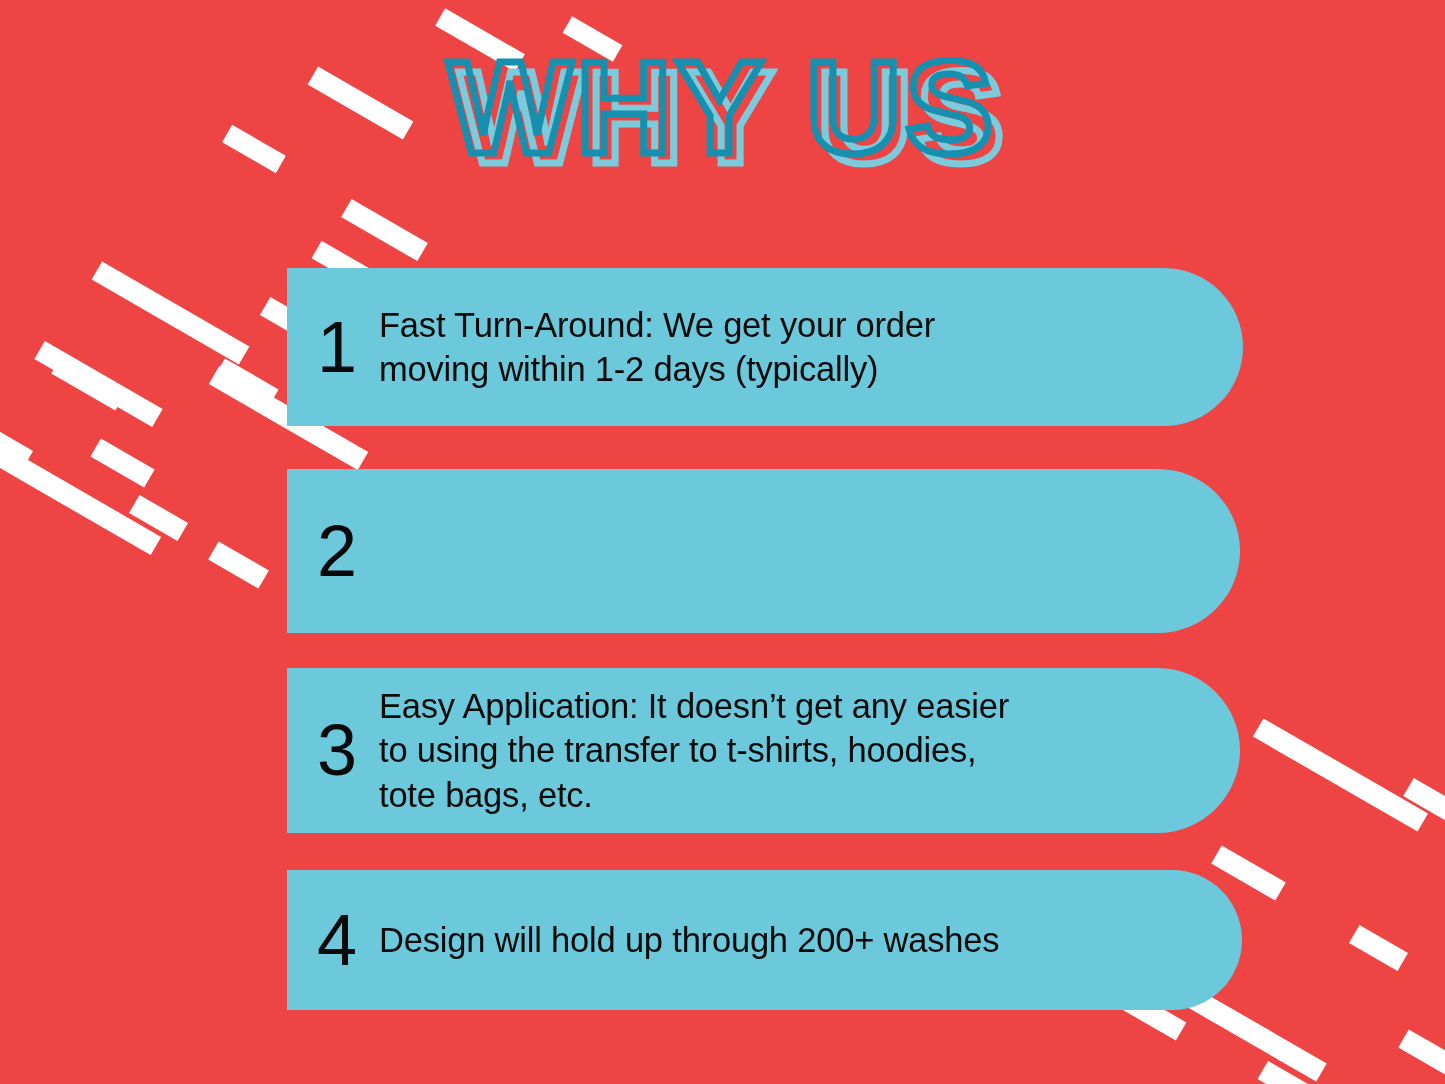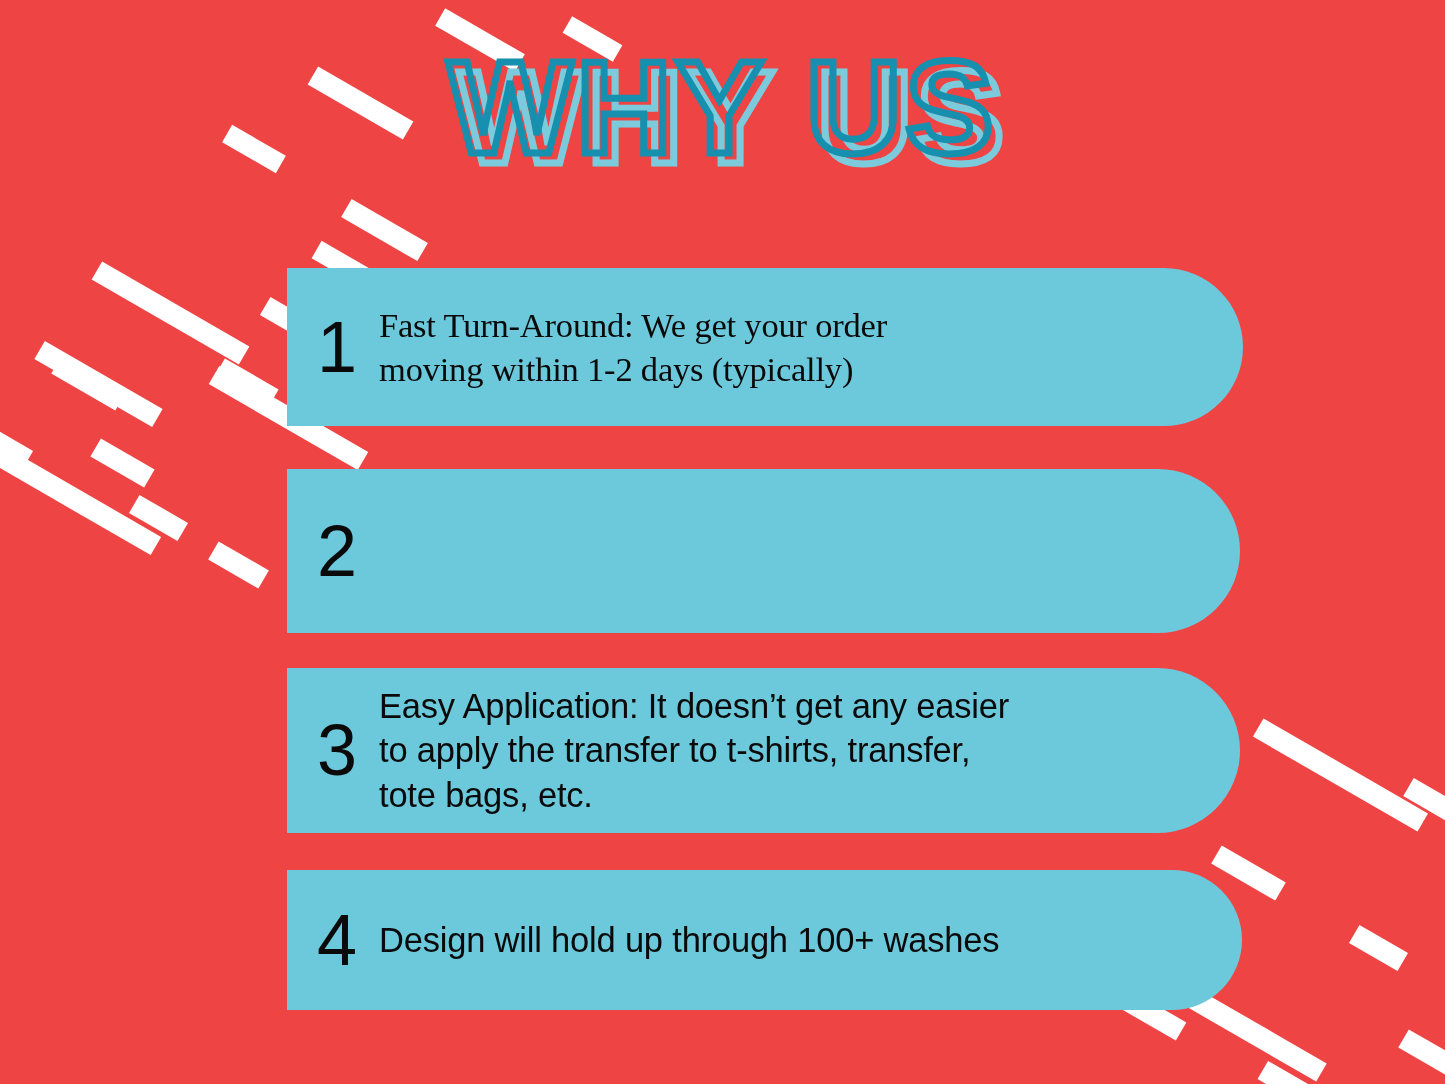--- a/index.html
+++ b/index.html
@@ -149,34 +149,34 @@
 
   <div id="title-wrap">
     <div class="title-layer" id="title-shadow" style="-webkit-text-stroke-color: rgb(124, 203, 221);">WHY US</div>
     <div class="title-layer" id="title-main" style="-webkit-text-stroke-color: rgb(23, 144, 175);">WHY US</div>
   </div>
 
   <div id="cards">
 
     <div class="card" id="card-1" style="background: rgb(108, 200, 219);">
       <div class="card-number" style="color: rgb(10, 10, 10);">1</div>
-      <div class="card-text" style="color: rgb(10, 10, 10); font-family: Liberation Serif, serif;">Fast Turn-Around: We get your order
+      <div class="card-text" style="color: rgb(10, 10, 10);">Fast Turn-Around: We get your order
 moving within 1-2 days (typically)</div>
     </div>
 
     <div class="card" id="card-2" style="background: rgb(108, 200, 219);">
       <div class="card-number" style="color: rgb(10, 10, 10);">2</div>
     </div>
 
     <div class="card" id="card-3" style="background: rgb(108, 200, 219);">
       <div class="card-number" style="color: rgb(10, 10, 10);">3</div>
       <div class="card-text" style="color: rgb(10, 10, 10);">Easy Application: It doesn’t get any easier
-to apply the transfer to t-shirts, transfer,
+to using the transfer to t-shirts, hoodies,
 tote bags, etc.</div>
     </div>
 
     <div class="card" id="card-4" style="background: rgb(108, 200, 219);">
       <div class="card-number" style="color: rgb(10, 10, 10);">4</div>
-      <div class="card-text" style="color: rgb(10, 10, 10);">Design will hold up through 100+ washes</div>
+      <div class="card-text" style="color: rgb(10, 10, 10);">Design will hold up through 200+ washes</div>
     </div>
 
   </div>
 </div>
 
 </body></html>

